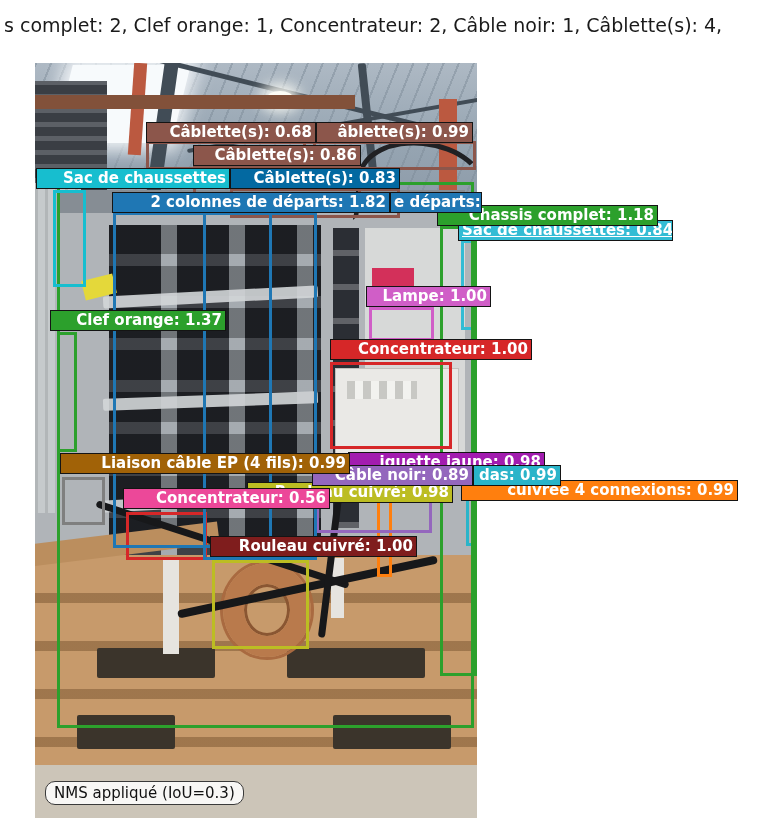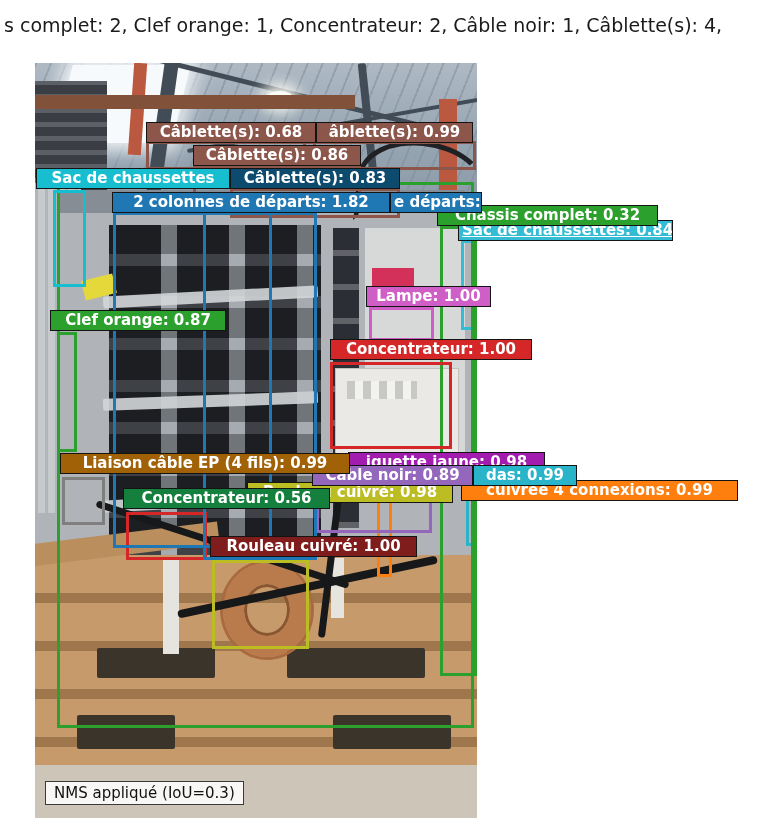--- a/index.html
+++ b/index.html
@@ -49,24 +49,24 @@
   .floor{left:0;top:702px;width:442px;height:53px;background:#ccc5b8;}
   .coil{left:188px;top:500px;width:46px;height:52px;border:21px solid #b97a4c;border-radius:50%;
       box-shadow:inset 0 0 0 3px #8a5632,0 0 0 3px #a96a40;}
   .cable{background:#17181a;border-radius:4px;}
   .cable-arc{left:322px;top:78px;width:120px;height:76px;border:5px solid #202124;
       border-color:#202124 transparent transparent #202124;border-radius:55% 60% 0 0;transform:rotate(6deg);}
   .leg{background:#e6e4df;}
   
   .bbox{position:absolute;box-sizing:border-box;border:3px solid;background:transparent;}
   .dlabel{position:absolute;box-sizing:border-box;height:21px;line-height:19px;padding:0 3px;
-      font-size:15px;font-weight:bold;color:#fff;white-space:nowrap;text-align:center;
+      font-size:15px;font-weight:bold;color:#fff;white-space:nowrap;text-align:right;
       border:1px solid #141414;overflow:hidden;}
   #nms-annotation{position:absolute;left:45px;top:781px;z-index:300;font-size:15px;color:#111;
-      background:rgba(255,255,255,.85);border:1.5px solid #3a3a3a;border-radius:0;padding:2px 8px;}
+      background:rgba(255,255,255,.85);border:1.5px solid #3a3a3a;border-radius:10px;padding:2px 8px;}
 </style>
 </head>
 <body>
 
 <div id="page">
 
   <div id="figure-title">s complet: 2, Clef orange: 1, Concentrateur: 2, Câble noir: 1, Câblette(s): 4,</div>
 
   <div id="photo">
     <div class="ceiling"></div>
@@ -111,50 +111,50 @@
     <div class="cable-arc"></div>
   </div>
 
   <div id="overlay">
       <div class="bbox" style="left: 342px; top: 474px; width: 84px; height: 28px; border-color: rgb(232, 127, 197); z-index: 20;"></div>
       <span class="dlabel" style="left: 348px; top: 452px; width: 197px; background: #a21caf; z-index: 60;">iquette jaune: 0.98</span>
       <span class="dlabel" style="left: 247px; top: 482px; width: 206px; background: rgb(188, 189, 34); z-index: 61;">Rouleau cuivré: 0.98</span>
       <div class="bbox" style="left: 377px; top: 498px; width: 15px; height: 79px; border-color: rgb(255, 127, 14); z-index: 22;"></div>
       <span class="dlabel" style="left: 461px; top: 480px; width: 277px; background: rgb(255, 127, 14); z-index: 62;">cuivrée 4 connexions: 0.99</span>
       <div class="bbox" style="left: 466px; top: 489px; width: 11px; height: 57px; border-color: rgb(42, 180, 201); z-index: 23;"></div>
-      <span class="dlabel" style="left: 473px; top: 465px; width: 104px; background: rgb(42, 180, 201); z-index: 63;">das: 0.99</span>
+      <span class="dlabel" style="left: 473px; top: 465px; width: 88px; background: rgb(42, 180, 201); z-index: 63;">das: 0.99</span>
       <div class="bbox" style="left: 316px; top: 489px; width: 116px; height: 44px; border-color: rgb(148, 103, 189); z-index: 24;"></div>
       <span class="dlabel" style="left: 312px; top: 465px; width: 161px; background: rgb(148, 103, 189); z-index: 64;">Câble noir: 0.89</span>
       <div class="bbox" style="left: 62px; top: 477px; width: 43px; height: 48px; border-color: rgb(127, 127, 127); z-index: 25;"></div>
       <span class="dlabel" style="left: 60px; top: 453px; width: 290px; background: #a16207; z-index: 65;">Liaison câble EP (4 fils): 0.99</span>
       <div class="bbox" style="left: 126px; top: 512px; width: 81px; height: 48px; border-color: rgb(214, 39, 40); z-index: 26;"></div>
-      <span class="dlabel" style="left: 123px; top: 488px; width: 207px; background: #15803d; z-index: 66;">Concentrateur: 0.56</span>
+      <span class="dlabel" style="left: 123px; top: 488px; width: 207px; background: #ec4899; z-index: 66;">Concentrateur: 0.56</span>
       <div class="bbox" style="left: 212px; top: 560px; width: 97px; height: 89px; border-color: rgb(188, 189, 34); z-index: 27;"></div>
       <span class="dlabel" style="left: 210px; top: 536px; width: 207px; background: #7f1d1d; z-index: 67;">Rouleau cuivré: 1.00</span>
       <div class="bbox" style="left: 461px; top: 240px; width: 16px; height: 90px; border-color: rgb(51, 188, 212); z-index: 28;"></div>
       <span class="dlabel" style="left: 458px; top: 220px; width: 215px; background: rgb(51, 188, 212); z-index: 68; text-decoration: underline;">Sac de chaussettes: 0.84</span>
       <div class="bbox" style="left: 440px; top: 226px; width: 37px; height: 450px; border-color: rgb(44, 160, 44); z-index: 29;"></div>
-      <span class="dlabel" style="left: 437px; top: 205px; width: 221px; background: rgb(44, 160, 44); z-index: 69;">Chassis complet: 0.32</span>
+      <span class="dlabel" style="left: 437px; top: 205px; width: 221px; background: rgb(44, 160, 44); z-index: 69;">Chassis complet: 1.18</span>
       <div class="bbox" style="left: 57px; top: 182px; width: 417px; height: 546px; border-color: rgb(44, 160, 44); z-index: 30;"></div>
       <div class="bbox" style="left: 53px; top: 190px; width: 33px; height: 97px; border-color: rgb(23, 190, 207); z-index: 31;"></div>
       <span class="dlabel" style="left: 36px; top: 168px; width: 194px; background: rgb(23, 190, 207); z-index: 71;">Sac de chaussettes</span>
       <div class="bbox" style="left: 230px; top: 188px; width: 170px; height: 30px; border-color: rgb(140, 86, 75); z-index: 32;"></div>
-      <span class="dlabel" style="left: 230px; top: 168px; width: 170px; background: #0c4a6e; z-index: 72;">Câblette(s): 0.83</span>
+      <span class="dlabel" style="left: 230px; top: 168px; width: 170px; background: #0369a1; z-index: 72;">Câblette(s): 0.83</span>
       <div class="bbox" style="left: 193px; top: 166px; width: 168px; height: 30px; border-color: rgb(140, 86, 75); z-index: 33;"></div>
       <span class="dlabel" style="left: 193px; top: 145px; width: 168px; background: rgb(140, 86, 75); z-index: 73;">Câblette(s): 0.86</span>
       <div class="bbox" style="left: 146px; top: 141px; width: 170px; height: 29px; border-color: rgb(140, 86, 75); z-index: 34;"></div>
       <span class="dlabel" style="left: 146px; top: 122px; width: 170px; background: rgb(140, 86, 75); z-index: 74;">Câblette(s): 0.68</span>
       <div class="bbox" style="left: 303px; top: 141px; width: 173px; height: 29px; border-color: rgb(140, 86, 75); z-index: 35;"></div>
       <span class="dlabel" style="left: 316px; top: 122px; width: 157px; background: rgb(140, 86, 75); z-index: 75;">âblette(s): 0.99</span>
       <div class="bbox" style="left: 203px; top: 212px; width: 114px; height: 348px; border-color: rgb(31, 119, 180); z-index: 36;"></div>
       <span class="dlabel" style="left: 390px; top: 192px; width: 92px; background: rgb(31, 119, 180); z-index: 76;">e départs: 0.98</span>
       <div class="bbox" style="left: 113px; top: 212px; width: 159px; height: 336px; border-color: rgb(31, 119, 180); z-index: 37;"></div>
       <span class="dlabel" style="left: 112px; top: 192px; width: 278px; background: rgb(31, 119, 180); z-index: 77;">2 colonnes de départs: 1.82</span>
       <div class="bbox" style="left: 57px; top: 332px; width: 20px; height: 120px; border-color: rgb(44, 160, 44); z-index: 38;"></div>
-      <span class="dlabel" style="left: 50px; top: 310px; width: 176px; background: rgb(44, 160, 44); z-index: 78;">Clef orange: 0.87</span>
+      <span class="dlabel" style="left: 50px; top: 310px; width: 176px; background: rgb(44, 160, 44); z-index: 78;">Clef orange: 1.37</span>
       <div class="bbox" style="left: 369px; top: 307px; width: 65px; height: 34px; border-color: rgb(208, 94, 199); z-index: 39;"></div>
       <span class="dlabel" style="left: 366px; top: 286px; width: 125px; background: rgb(208, 94, 199); z-index: 79;">Lampe: 1.00</span>
       <div class="bbox" style="left: 330px; top: 362px; width: 122px; height: 87px; border-color: rgb(214, 39, 40); z-index: 40;"></div>
       <span class="dlabel" style="left: 330px; top: 339px; width: 202px; background: rgb(214, 39, 40); z-index: 80;">Concentrateur: 1.00</span>
     </div>
 
   <div id="nms-annotation">NMS appliqué (IoU=0.3)</div>
 </div>
 
 </body></html>

